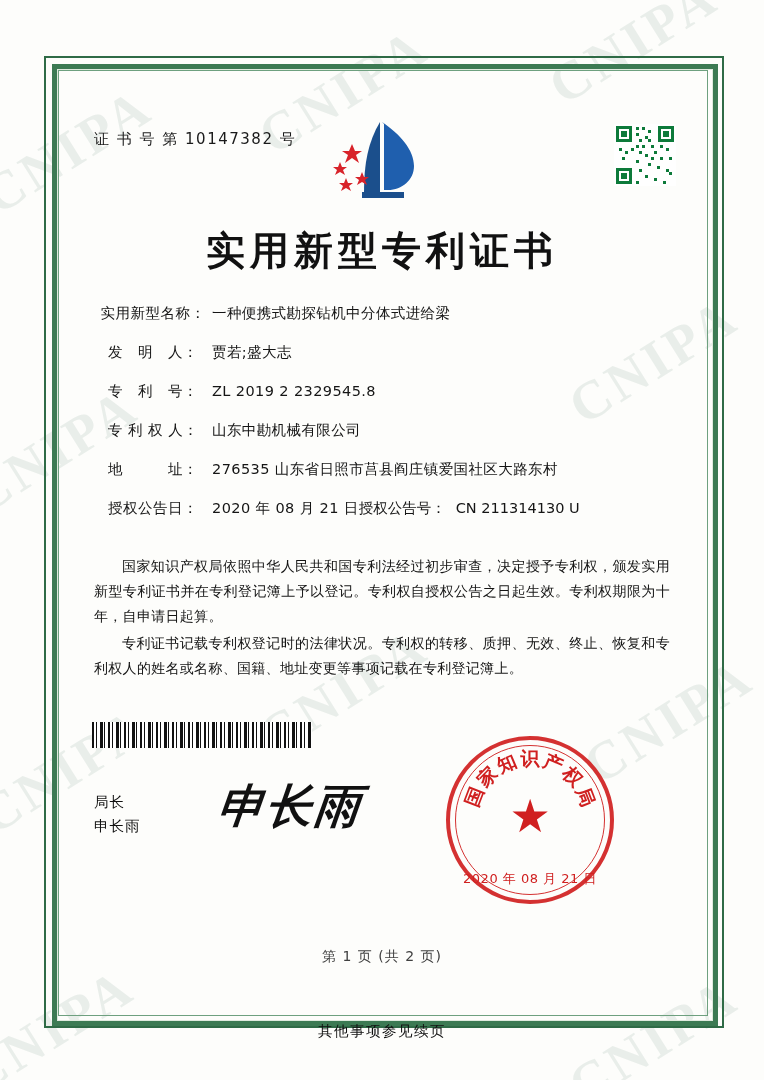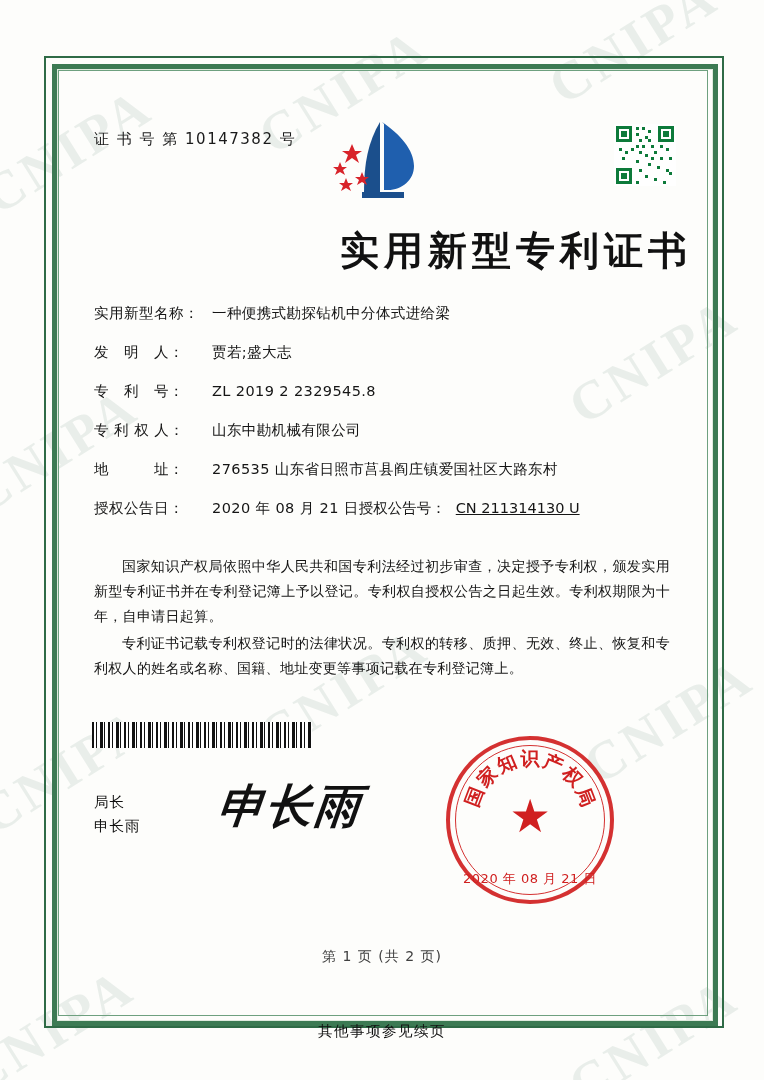--- a/index.html
+++ b/index.html
@@ -100,21 +100,21 @@
     right: 16px;
     top: 40px;
     width: 62px;
     height: 62px;
   }
   .title {
     position: absolute;
     left: 0;
     top: 140px;
     width: 620px;
-    text-align: right;
+    text-align: center;
     font-size: 39px;
     font-weight: bold;
     letter-spacing: 5px;
     color: #111;
     font-family: "DejaVu Sans", sans-serif;
   }
 
   
   .fields {
     position: absolute;
@@ -128,30 +128,30 @@
     margin-bottom: 20px;
     font-size: 14.5px;
     color: #151515;
     font-family: "DejaVu Sans", sans-serif;
   }
   .row .lbl {
     width: 118px;
     flex: none;
     letter-spacing: 0.5px;
     white-space: nowrap;
+    text-align: center;
   }
   .row .val {
     letter-spacing: 0.4px;
   }
   .row .lbl2 {
     white-space: nowrap;
   }
   .row .val2 {
     margin-left: 10px;
-    text-decoration: underline;
   }
 
   
   .paras {
     position: absolute;
     left: 22px;
     top: 470px;
     width: 576px;
     font-size: 14px;
     line-height: 25px;

